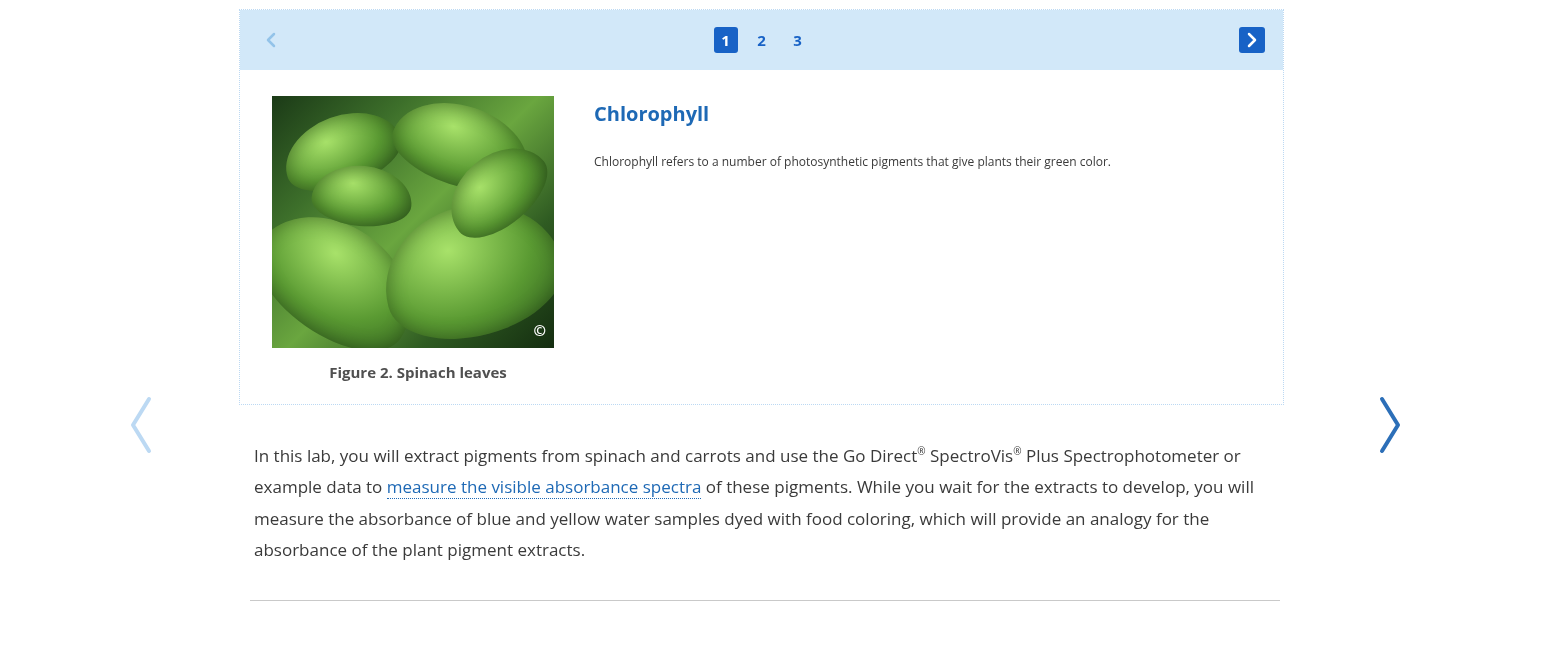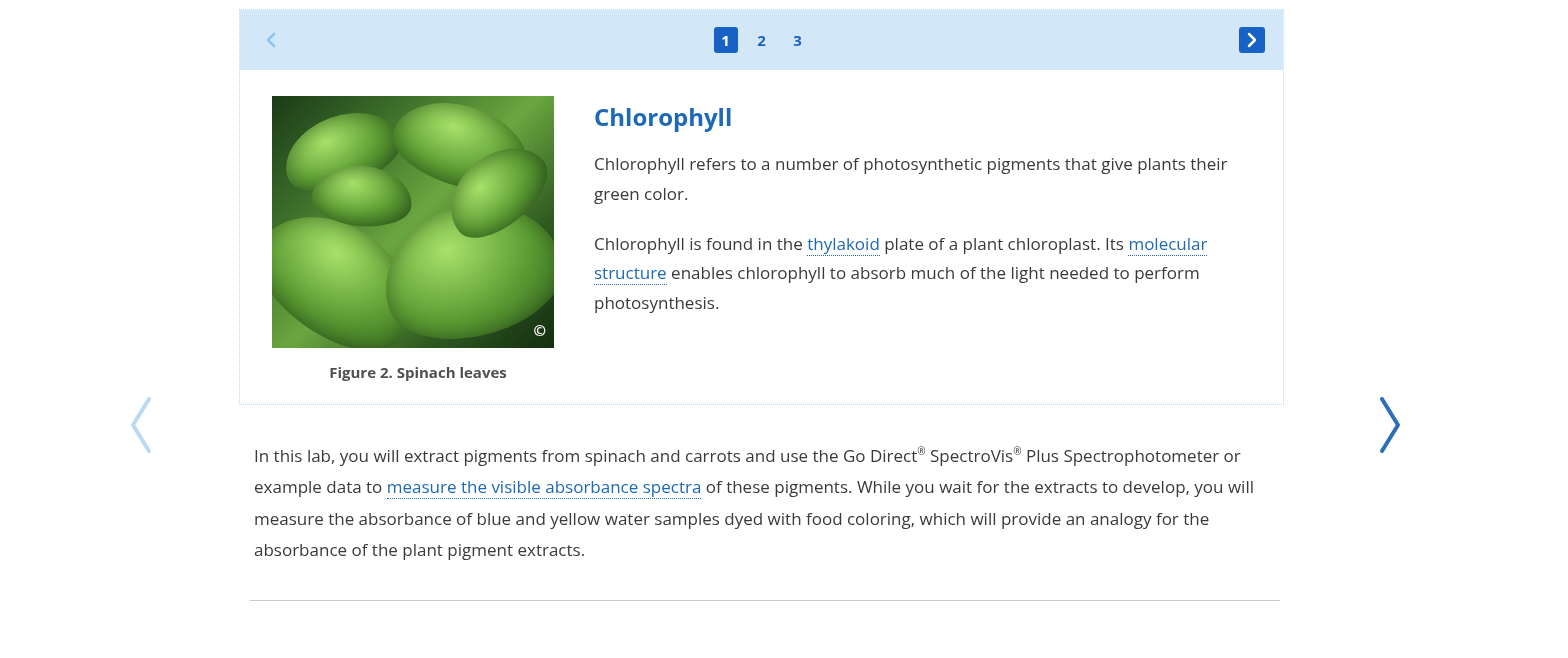--- a/index.html
+++ b/index.html
@@ -105,27 +105,27 @@
     margin-top: 14px;
     text-align: center;
     font-size: 15px;
     font-weight: 700;
     color: #505050;
   }
 
   .content-col { flex: 1; }
   .content-title {
     color: #1e69b5;
-    font-size: 24px;
+    font-size: 20px;
     font-weight: 700;
     margin-top: 4px;
-    margin-bottom: 16px;
+    margin-bottom: 24px;
   }
   .content-p {
-    font-size: 17px;
+    font-size: 12px;
     line-height: 1.75;
     color: #3a3a3a;
     margin-bottom: 20px;
   }
   .term-link {
     color: #1e69b5;
     text-decoration: none;
     border-bottom: 1px dotted #1e69b5;
     cursor: pointer;
   }
@@ -192,23 +192,20 @@
         <div class="leaf" style="left:40px;top:70px;width:100px;height:60px;--r:5deg;"></div>
         <div class="leaf" style="left:170px;top:60px;width:110px;height:70px;--r:-40deg;"></div>
         <span class="copyright-badge">©</span>
       </div>
       <div class="figure-caption">Figure 2. Spinach leaves</div>
     </div>
 
     <div class="content-col">
       <h2 class="content-title">Chlorophyll</h2>
       <p class="content-p">Chlorophyll refers to a number of photosynthetic pigments that give plants their green color.</p>
-      <p class="content-p">
-        <span>Chlorophyll is found in the </span><a class="term-link">thylakoid</a><span> plate of a plant chloroplast. Its </span><a class="term-link">molecular structure</a><span> enables chlorophyll to absorb much of the light needed to perform photosynthesis.</span>
-      </p>
     </div>
   </div>
 </div>
 
 <p class="below-text">
   <span>In this lab, you will extract pigments from spinach and carrots and use the Go Direct</span><sup>®</sup><span> SpectroVis</span><sup>®</sup><span> Plus Spectrophotometer or example data to </span><a class="term-link">measure the visible absorbance spectra</a><span> of these pigments. While you wait for the extracts to develop, you will measure the absorbance of blue and yellow water samples dyed with food coloring, which will provide an analogy for the absorbance of the plant pigment extracts.</span>
 </p>
 
 <div class="hr"></div>
 

